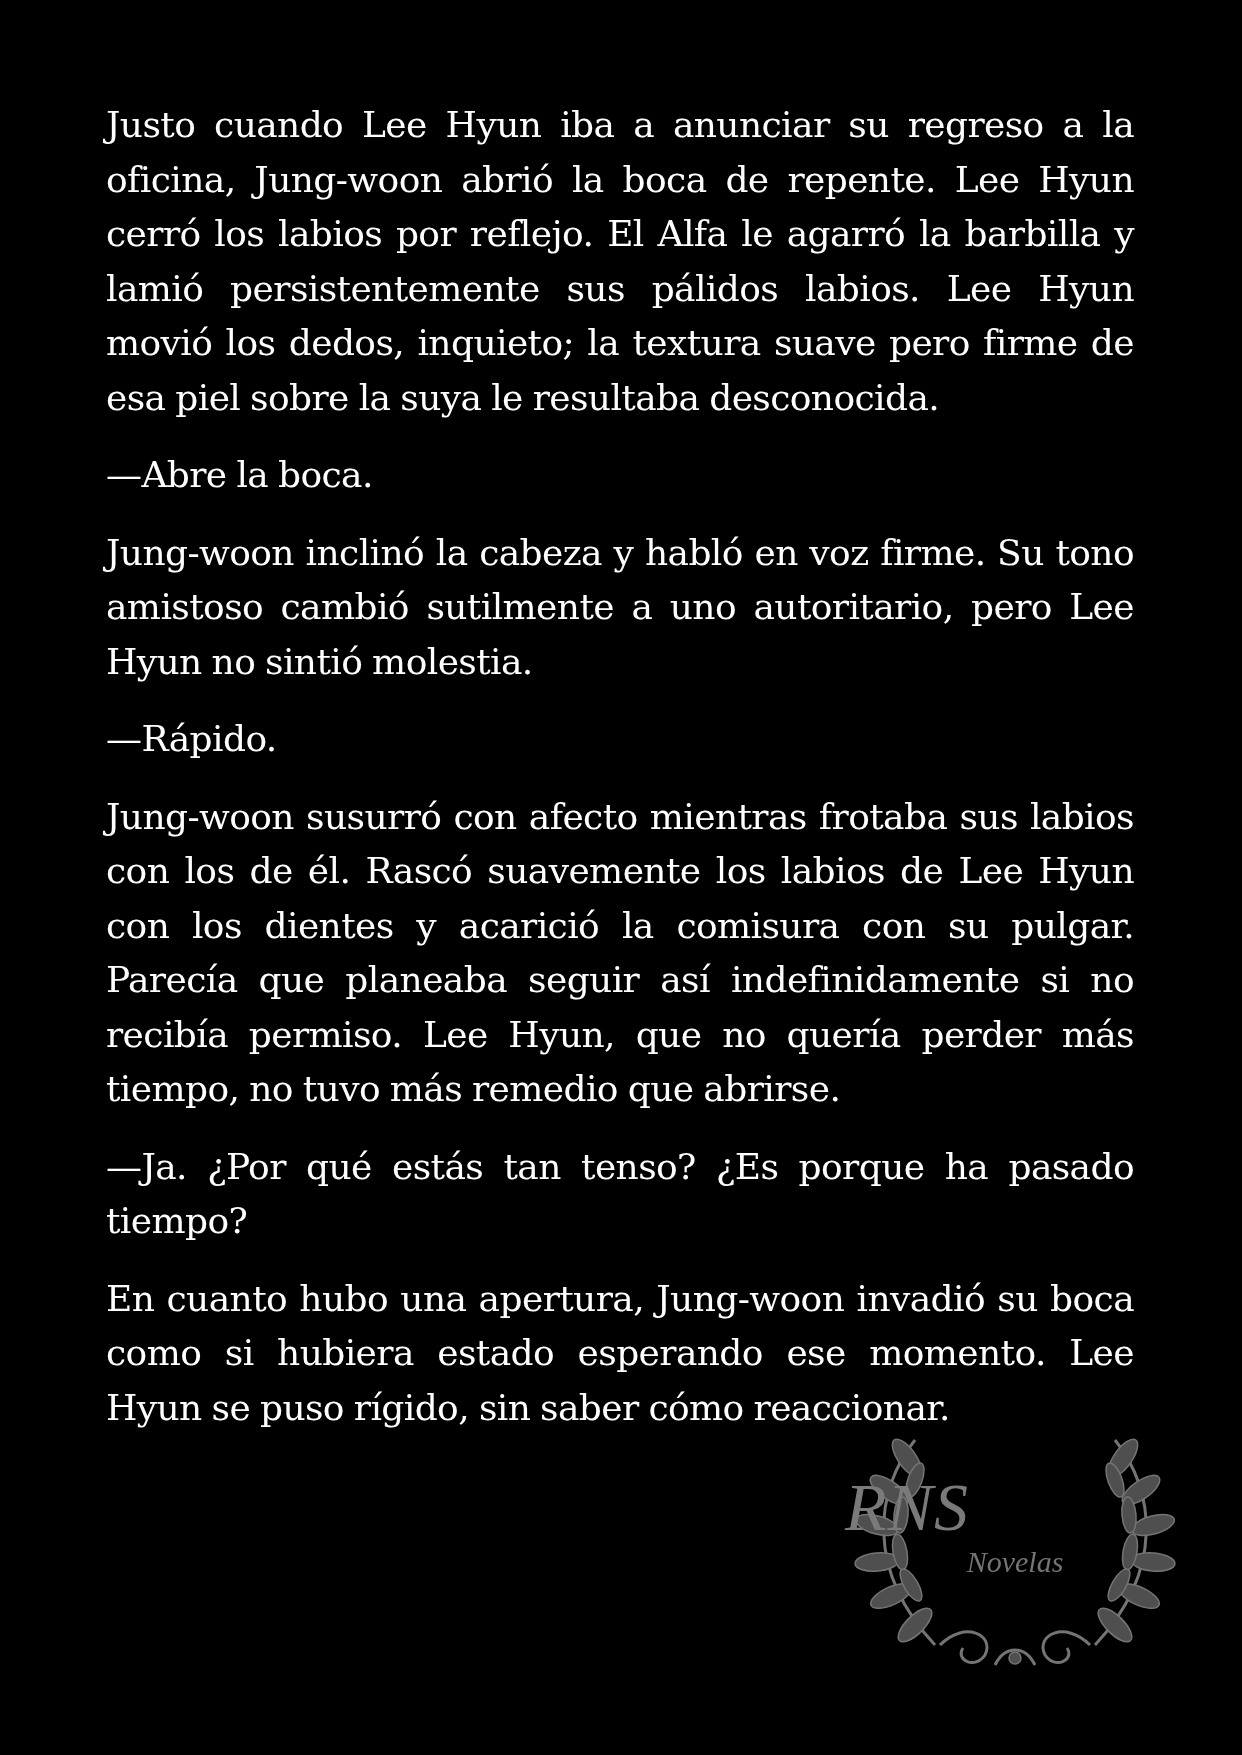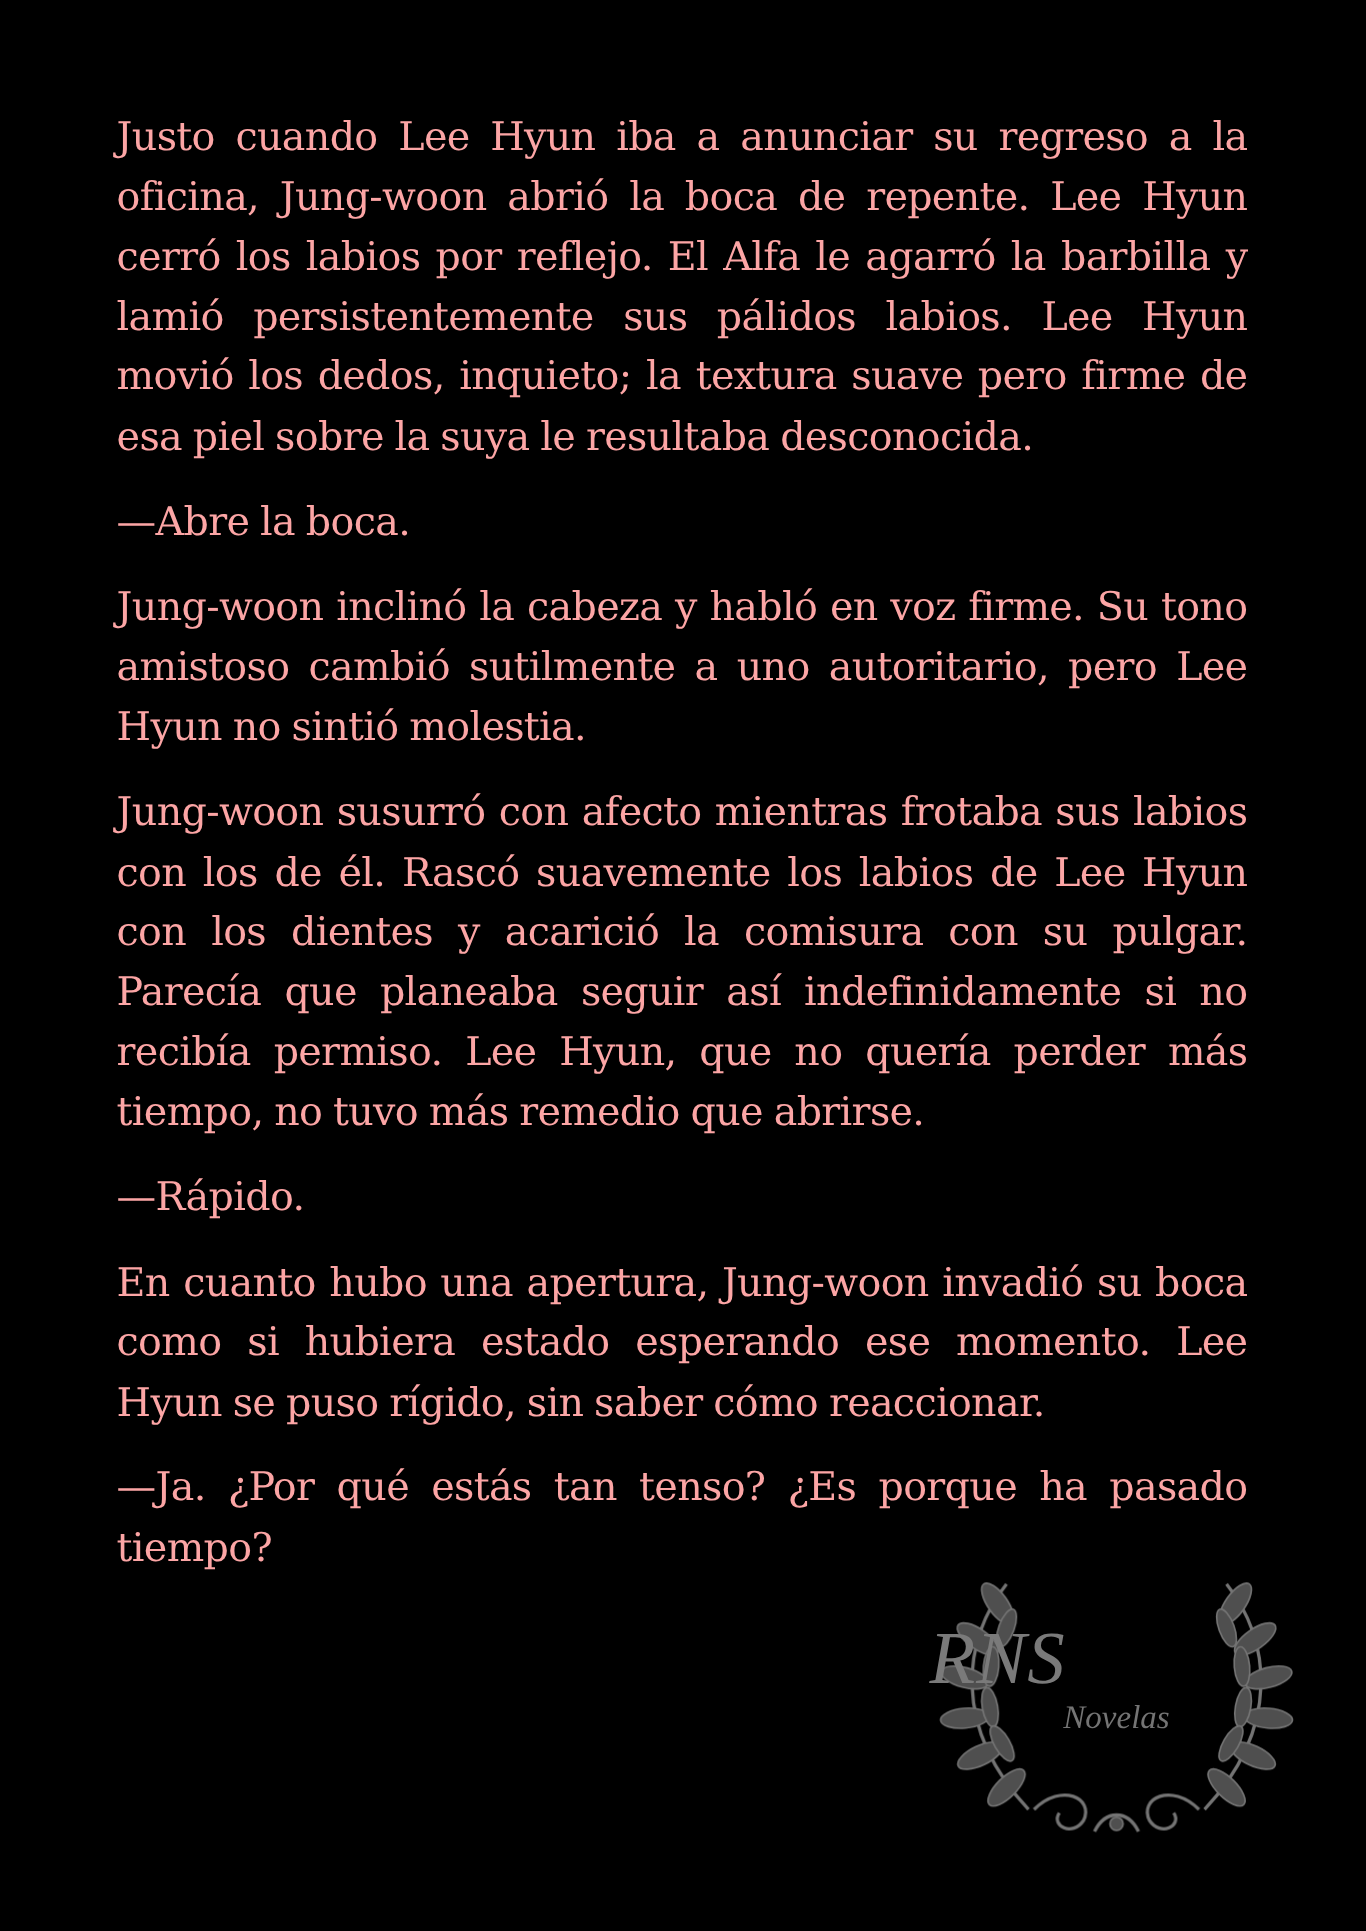--- a/index.html
+++ b/index.html
@@ -11,21 +11,21 @@
       width: 1242px;
       height: 1755px;
       position: relative;
       overflow: hidden;
     }
     .page {
       position: absolute;
       left: 106px;
       top: 98px;
       width: 1028px;
-      color: #fca5a5;
+      color: #ffffff;
       font-family: "DejaVu Serif", "Liberation Serif", serif;
       font-size: 36px;
       line-height: 54.5px;
       letter-spacing: -0.6px;
       word-spacing: -1px;
       z-index: 2;
     }
     .para {
       margin: 0 0 23px 0;
       text-align: justify;
@@ -66,24 +66,24 @@
       color: #747474;
     }
   </style>
 </head>
 <body>
 
 <div class="page">
   <p class="para">Justo cuando Lee Hyun iba a anunciar su regreso a la oficina, Jung-woon abrió la boca de repente. Lee Hyun cerró los labios por reflejo. El Alfa le agarró la barbilla y lamió persistentemente sus pálidos labios. Lee Hyun movió los dedos, inquieto; la textura suave pero firme de esa piel sobre la suya le resultaba desconocida.</p>
   <p class="para dialogue">—Abre la boca.</p>
   <p class="para">Jung-woon inclinó la cabeza y habló en voz firme. Su tono amistoso cambió sutilmente a uno autoritario, pero Lee Hyun no sintió molestia.</p>
+  <p class="para dialogue">—Rápido.</p>
   <p class="para">Jung-woon susurró con afecto mientras frotaba sus labios con los de él. Rascó suavemente los labios de Lee Hyun con los dientes y acarició la comisura con su pulgar. Parecía que planeaba seguir así indefinidamente si no recibía permiso. Lee Hyun, que no quería perder más tiempo, no tuvo más remedio que abrirse.</p>
-  <p class="para dialogue">—Rápido.</p>
+  <p class="para">—Ja. ¿Por qué estás tan tenso? ¿Es porque ha pasado tiempo?</p>
   <p class="para">En cuanto hubo una apertura, Jung-woon invadió su boca como si hubiera estado esperando ese momento. Lee Hyun se puso rígido, sin saber cómo reaccionar.</p>
-  <p class="para">—Ja. ¿Por qué estás tan tenso? ¿Es porque ha pasado tiempo?</p>
 </div>
 
 <div class="watermark">
   <svg width="340" height="255" viewBox="0 0 340 255" style="position:absolute;left:0;top:0;">
     <g fill="#5e5e5e" stroke="#8a8a8a" stroke-width="1.5" opacity="0.85">
 
       <path d="M70 20 C 30 70, 20 150, 90 225" fill="none" stroke="#8a8a8a" stroke-width="3"></path>
       <ellipse cx="62" cy="38" rx="9" ry="22" transform="rotate(-35 62 38)"></ellipse>
       <ellipse cx="44" cy="70" rx="9" ry="22" transform="rotate(-55 44 70)"></ellipse>
       <ellipse cx="32" cy="105" rx="9" ry="22" transform="rotate(-75 32 105)"></ellipse>

